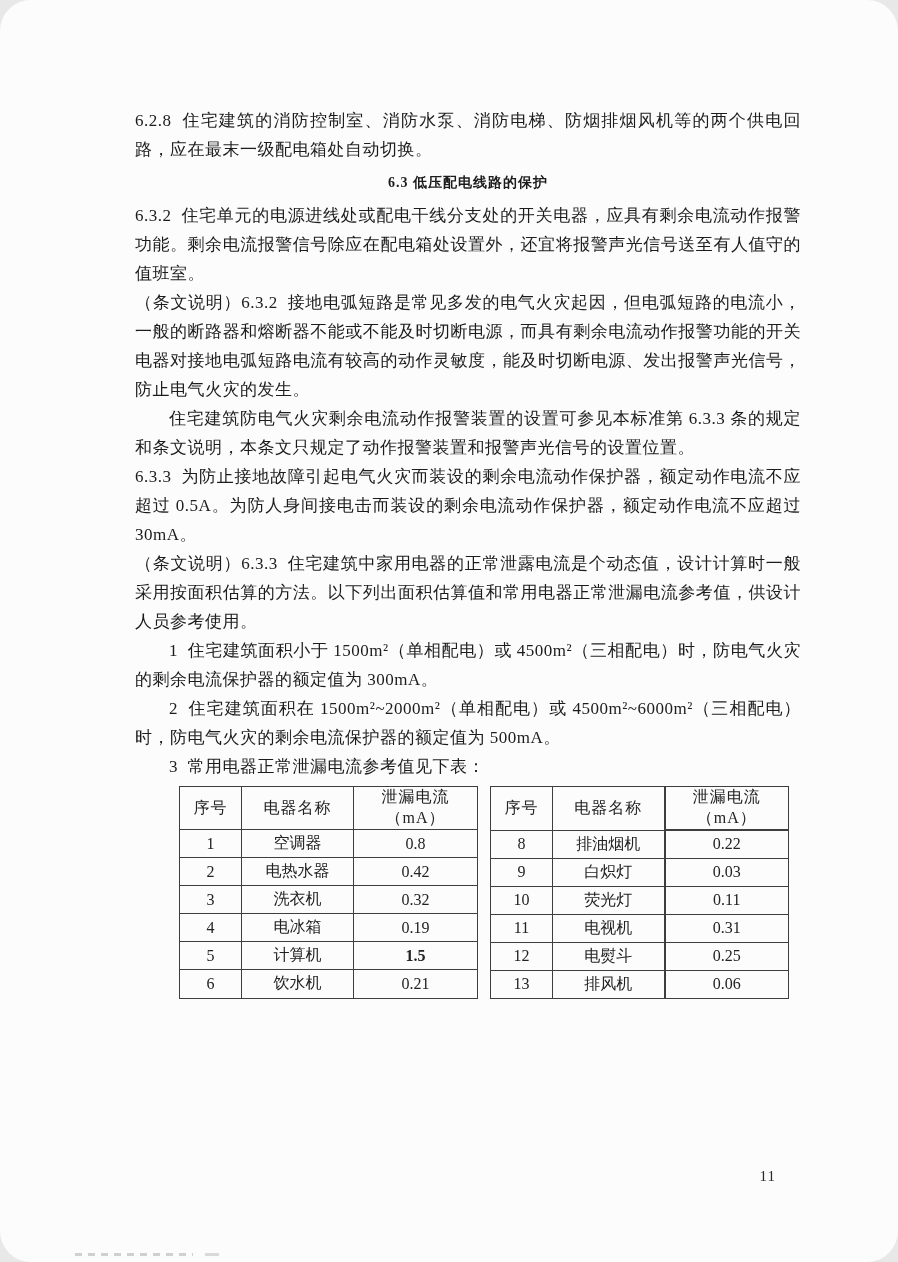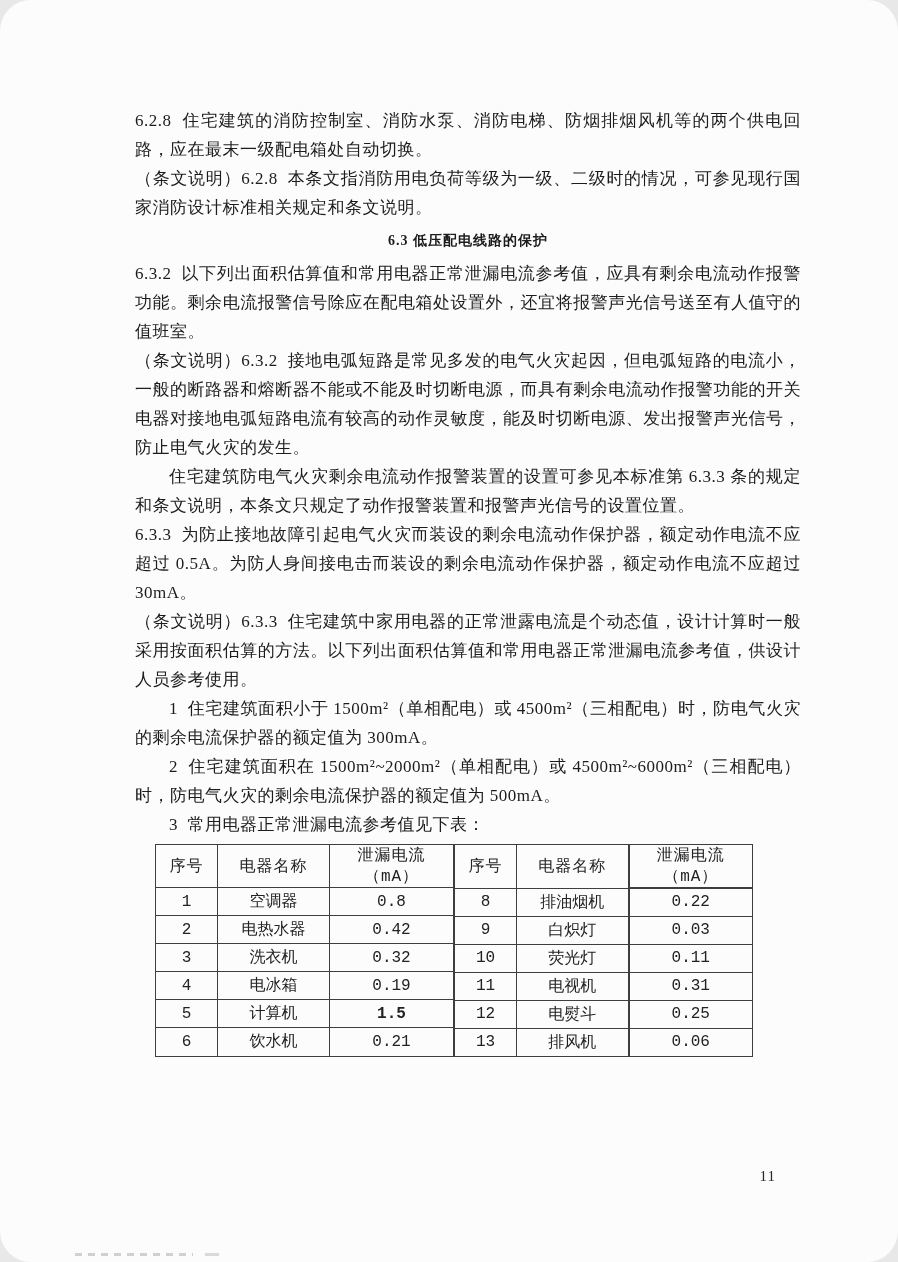--- a/index.html
+++ b/index.html
@@ -32,23 +32,23 @@
   .section-heading {
     font-size: 14px;
     font-weight: bold;
     text-align: center;
     line-height: 29px;
     margin: 4px 0;
     letter-spacing: 1px;
   }
   .tables-row {
     display: flex;
-    margin-left: 20px;
+    gap: 12px;
+    margin-left: 44px;
     margin-top: 5px;
-    font-family: Liberation Mono, monospace;
   }
   table {
     border-collapse: collapse;
     background: #fcfcfc;
   }
   th, td {
     border: 1px solid #3e3e3e;
     text-align: center;
     font-size: 16px;
     font-weight: normal;
@@ -91,25 +91,24 @@
     opacity: 0.35;
   }
 </style>
 </head>
 <body>
 
 <div class="page">
   <div class="content">
 
     <p class="body-p">6.2.8  住宅建筑的消防控制室、消防水泵、消防电梯、防烟排烟风机等的两个供电回路，应在最末一级配电箱处自动切换。</p>
-    <p class="body-p">（条文说明）6.2.8  本条文指消防用电负荷等级为一级、二级时的情况，可参见现行国家消防设计标准相关规定和条文说明。</p>
 
     <div class="section-heading">6.3  低压配电线路的保护</div>
 
-    <p class="body-p">6.3.2  以下列出面积估算值和常用电器正常泄漏电流参考值，应具有剩余电流动作报警功能。剩余电流报警信号除应在配电箱处设置外，还宜将报警声光信号送至有人值守的值班室。</p>
+    <p class="body-p">6.3.2  住宅单元的电源进线处或配电干线分支处的开关电器，应具有剩余电流动作报警功能。剩余电流报警信号除应在配电箱处设置外，还宜将报警声光信号送至有人值守的值班室。</p>
     <p class="body-p">（条文说明）6.3.2  接地电弧短路是常见多发的电气火灾起因，但电弧短路的电流小，一般的断路器和熔断器不能或不能及时切断电源，而具有剩余电流动作报警功能的开关电器对接地电弧短路电流有较高的动作灵敏度，能及时切断电源、发出报警声光信号，防止电气火灾的发生。</p>
     <p class="body-p indent">住宅建筑防电气火灾剩余电流动作报警装置的设置可参见本标准第 6.3.3 条的规定和条文说明，本条文只规定了动作报警装置和报警声光信号的设置位置。</p>
     <p class="body-p">6.3.3  为防止接地故障引起电气火灾而装设的剩余电流动作保护器，额定动作电流不应超过 0.5A。为防人身间接电击而装设的剩余电流动作保护器，额定动作电流不应超过 30mA。</p>
     <p class="body-p">（条文说明）6.3.3  住宅建筑中家用电器的正常泄露电流是个动态值，设计计算时一般采用按面积估算的方法。以下列出面积估算值和常用电器正常泄漏电流参考值，供设计人员参考使用。</p>
     <p class="body-p indent">1  住宅建筑面积小于 1500m²（单相配电）或 4500m²（三相配电）时，防电气火灾的剩余电流保护器的额定值为 300mA。</p>
     <p class="body-p indent">2  住宅建筑面积在 1500m²~2000m²（单相配电）或 4500m²~6000m²（三相配电）时，防电气火灾的剩余电流保护器的额定值为 500mA。</p>
     <p class="body-p indent">3  常用电器正常泄漏电流参考值见下表：</p>
 
     <div class="tables-row">
 

